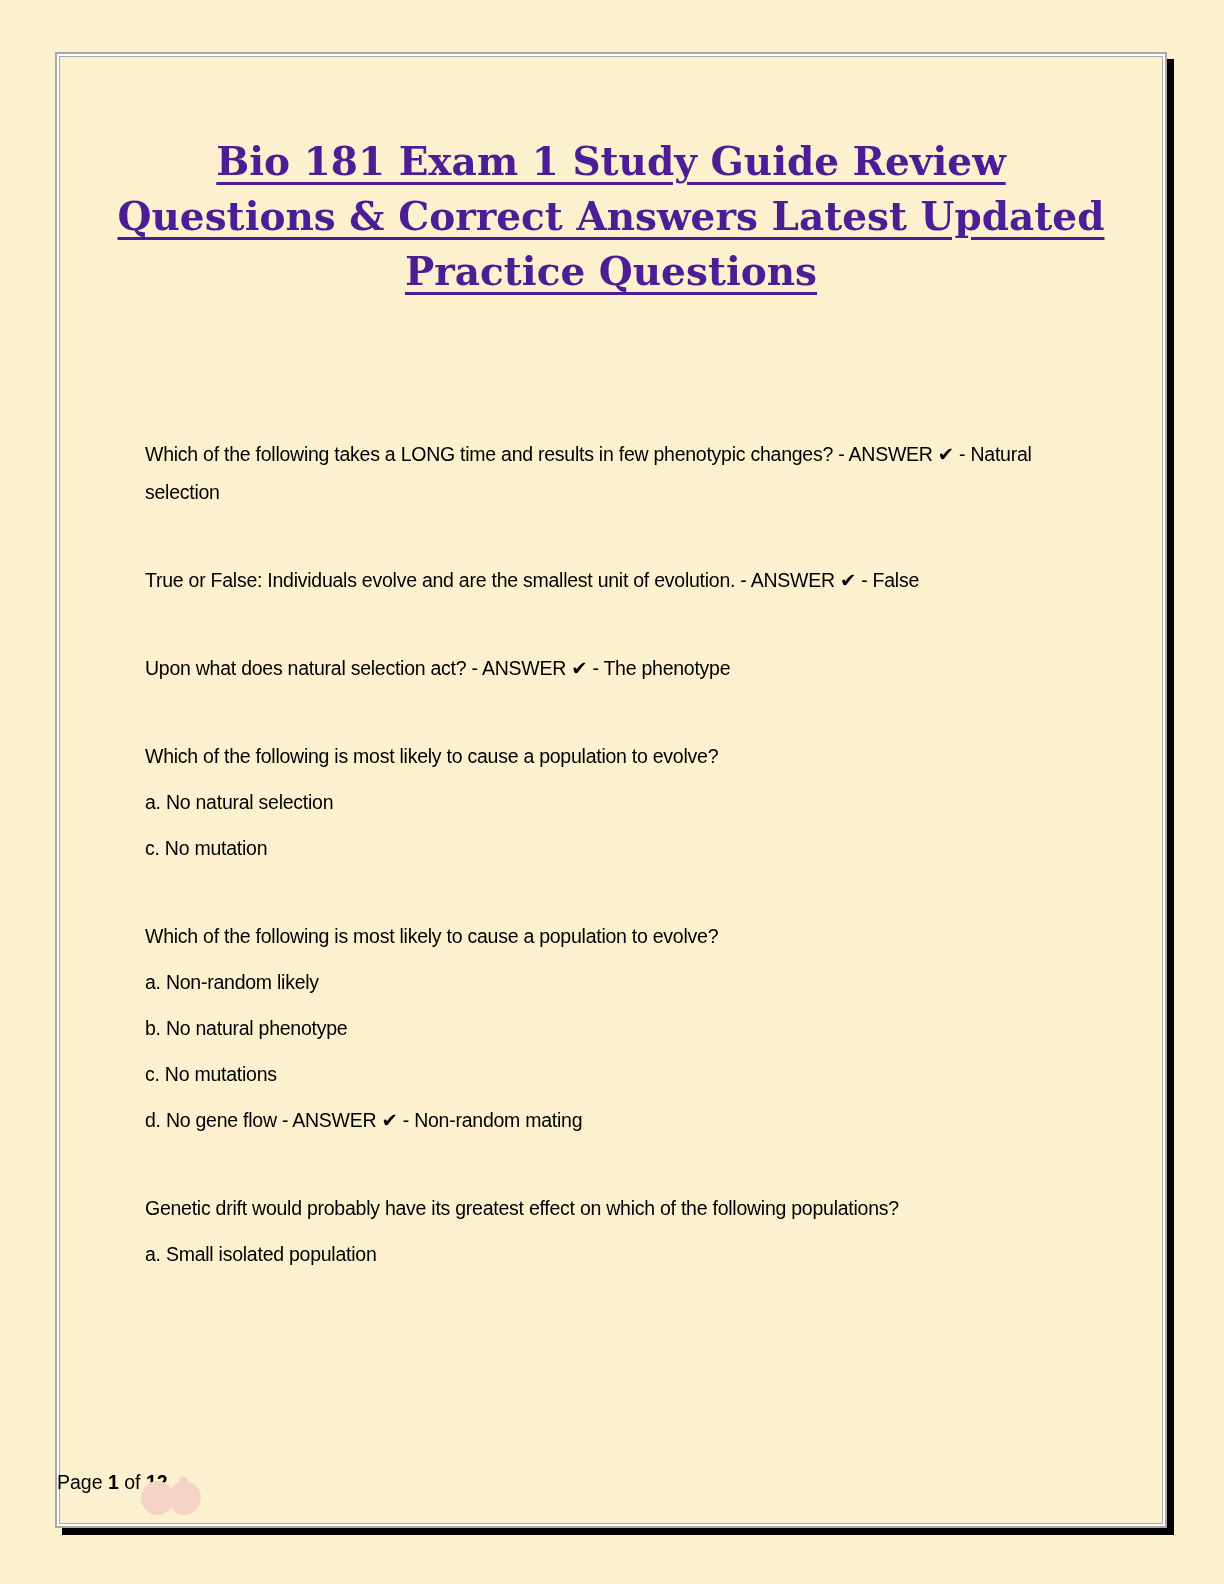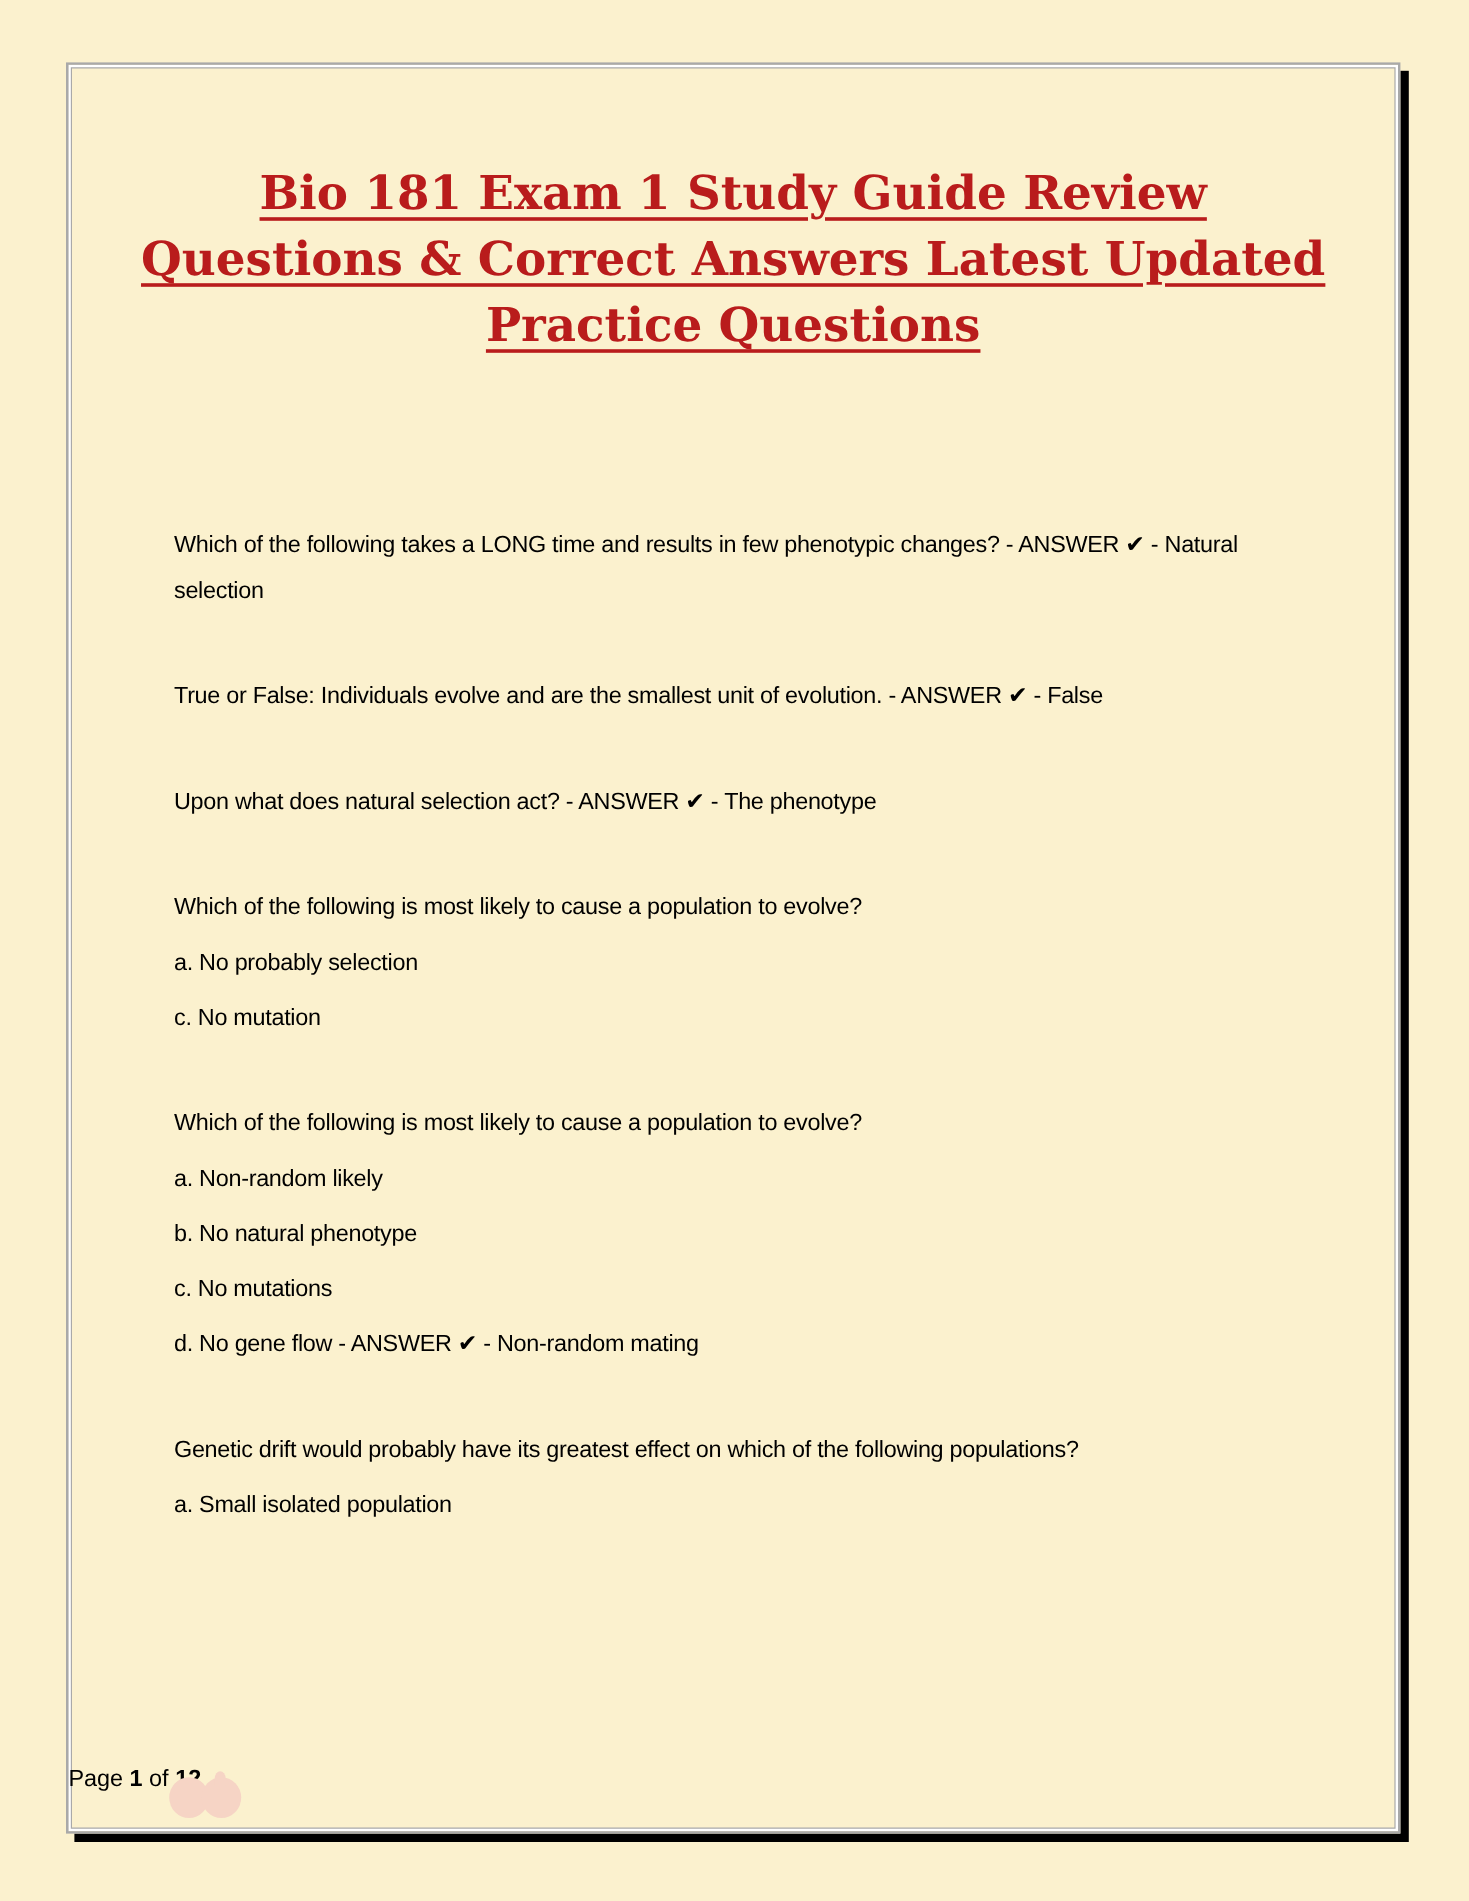--- a/index.html
+++ b/index.html
@@ -28,21 +28,21 @@
                 inset 0 0 0 3px #A9A9A9;
     box-sizing: border-box;
   }
   .title {
     margin: 80px 58px 4px 58px;
     text-align: center;
     font-family: "DejaVu Serif", serif;
     font-weight: bold;
     font-size: 39px;
     line-height: 55px;
-    color: #b91c1c;
+    color: #4c1d95;
   }
   .title-line {
     display: inline;
     text-decoration: underline;
     text-decoration-thickness: 3px;
     text-underline-offset: 7px;
   }
   .content {
     margin: 136px 60px 0 88px;
     width: 965px;
@@ -109,21 +109,21 @@
         <p>Which of the following takes a LONG time and results in few phenotypic changes? - ANSWER ✔ - Natural selection</p>
       </div>
       <div class="question-block">
         <p>True or False: Individuals evolve and are the smallest unit of evolution. - ANSWER ✔ - False</p>
       </div>
       <div class="question-block">
         <p>Upon what does natural selection act? - ANSWER ✔ - The phenotype</p>
       </div>
       <div class="question-block">
         <p>Which of the following is most likely to cause a population to evolve?</p>
-        <p>a. No probably selection</p>
+        <p>a. No natural selection</p>
         <p>c. No mutation</p>
       </div>
       <div class="question-block">
         <p>Which of the following is most likely to cause a population to evolve?</p>
         <p>a. Non-random likely</p>
         <p>b. No natural phenotype</p>
         <p>c. No mutations</p>
         <p>d. No gene flow - ANSWER ✔ - Non-random mating</p>
       </div>
       <div class="question-block">

